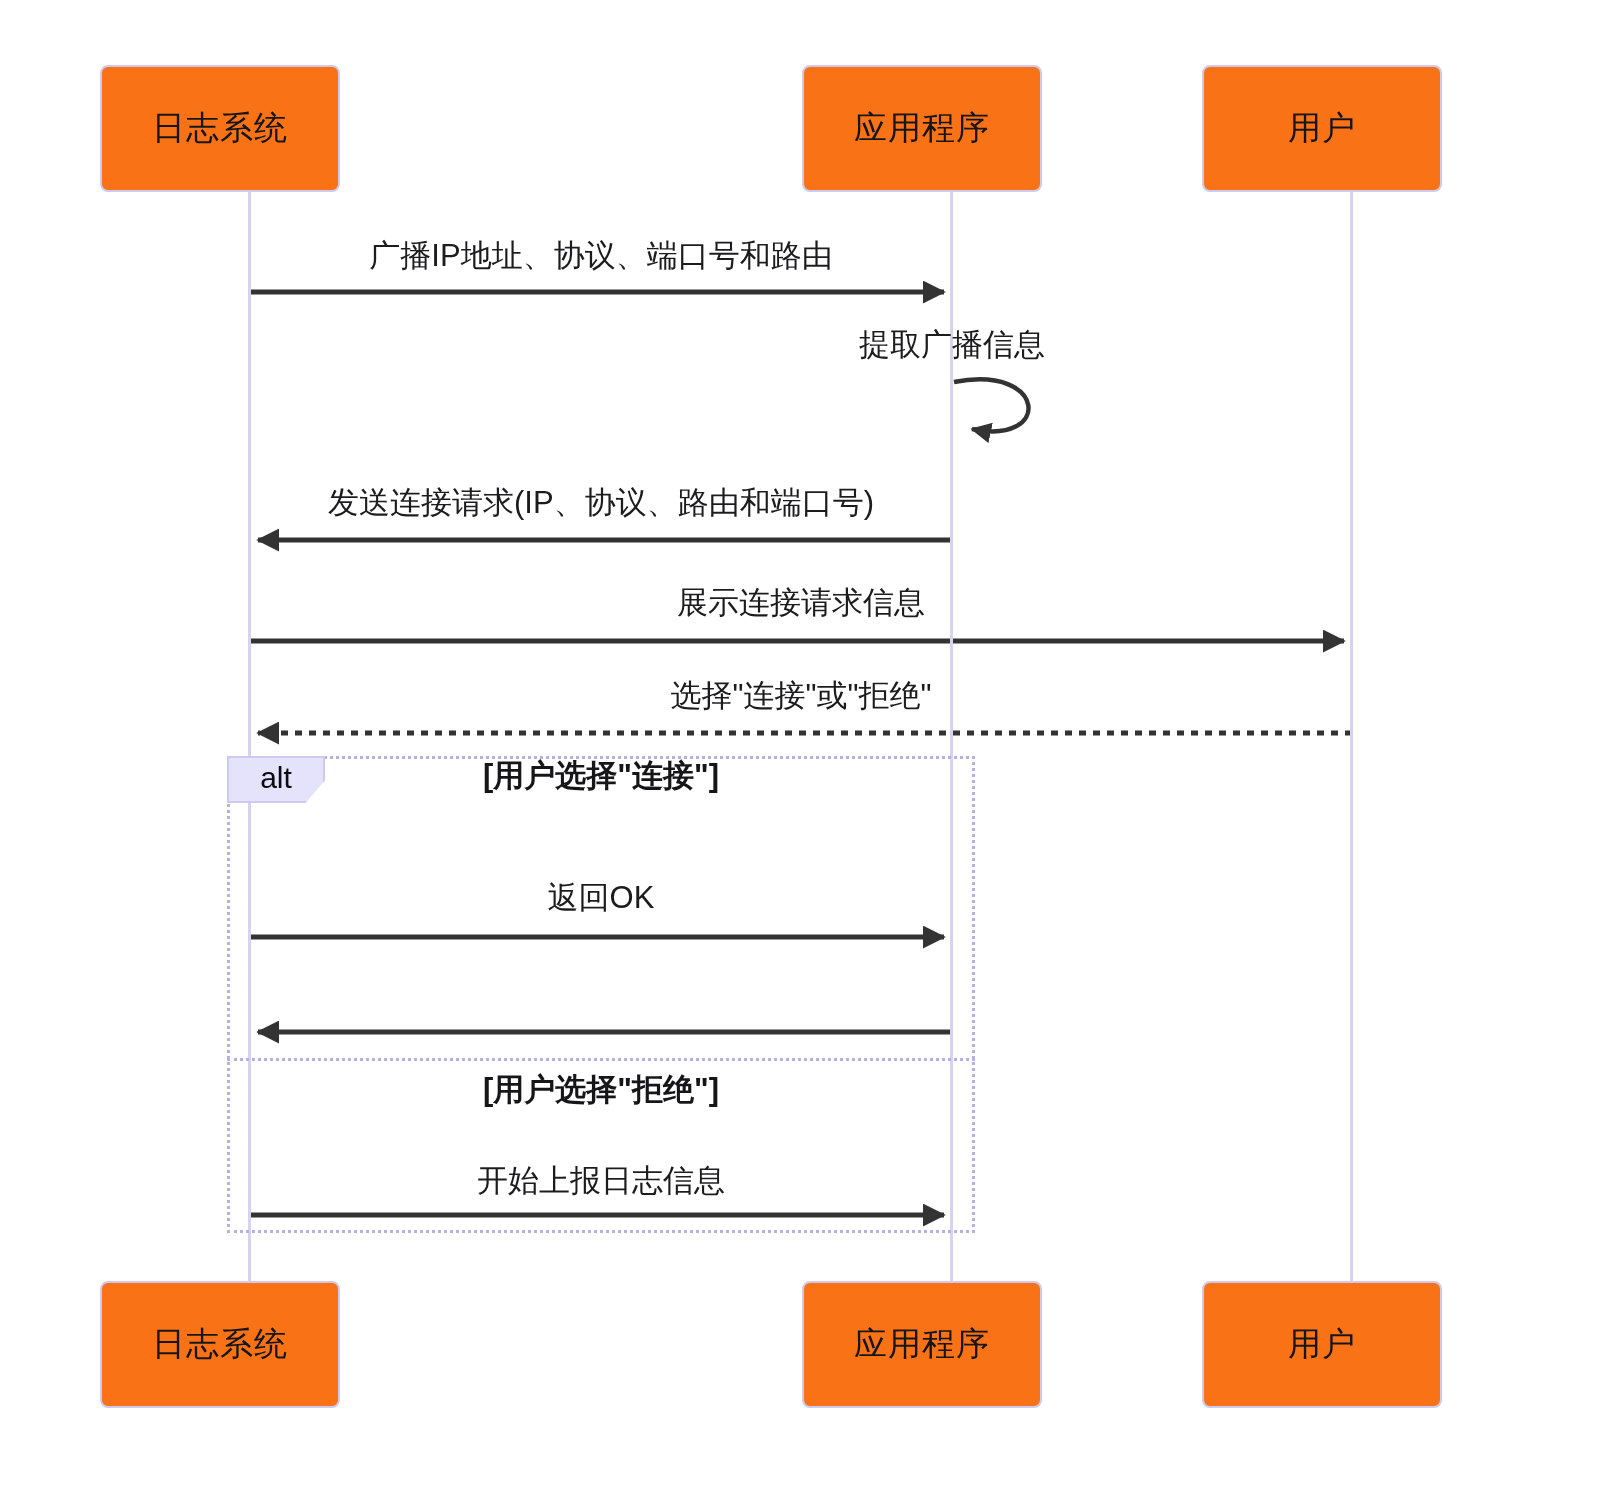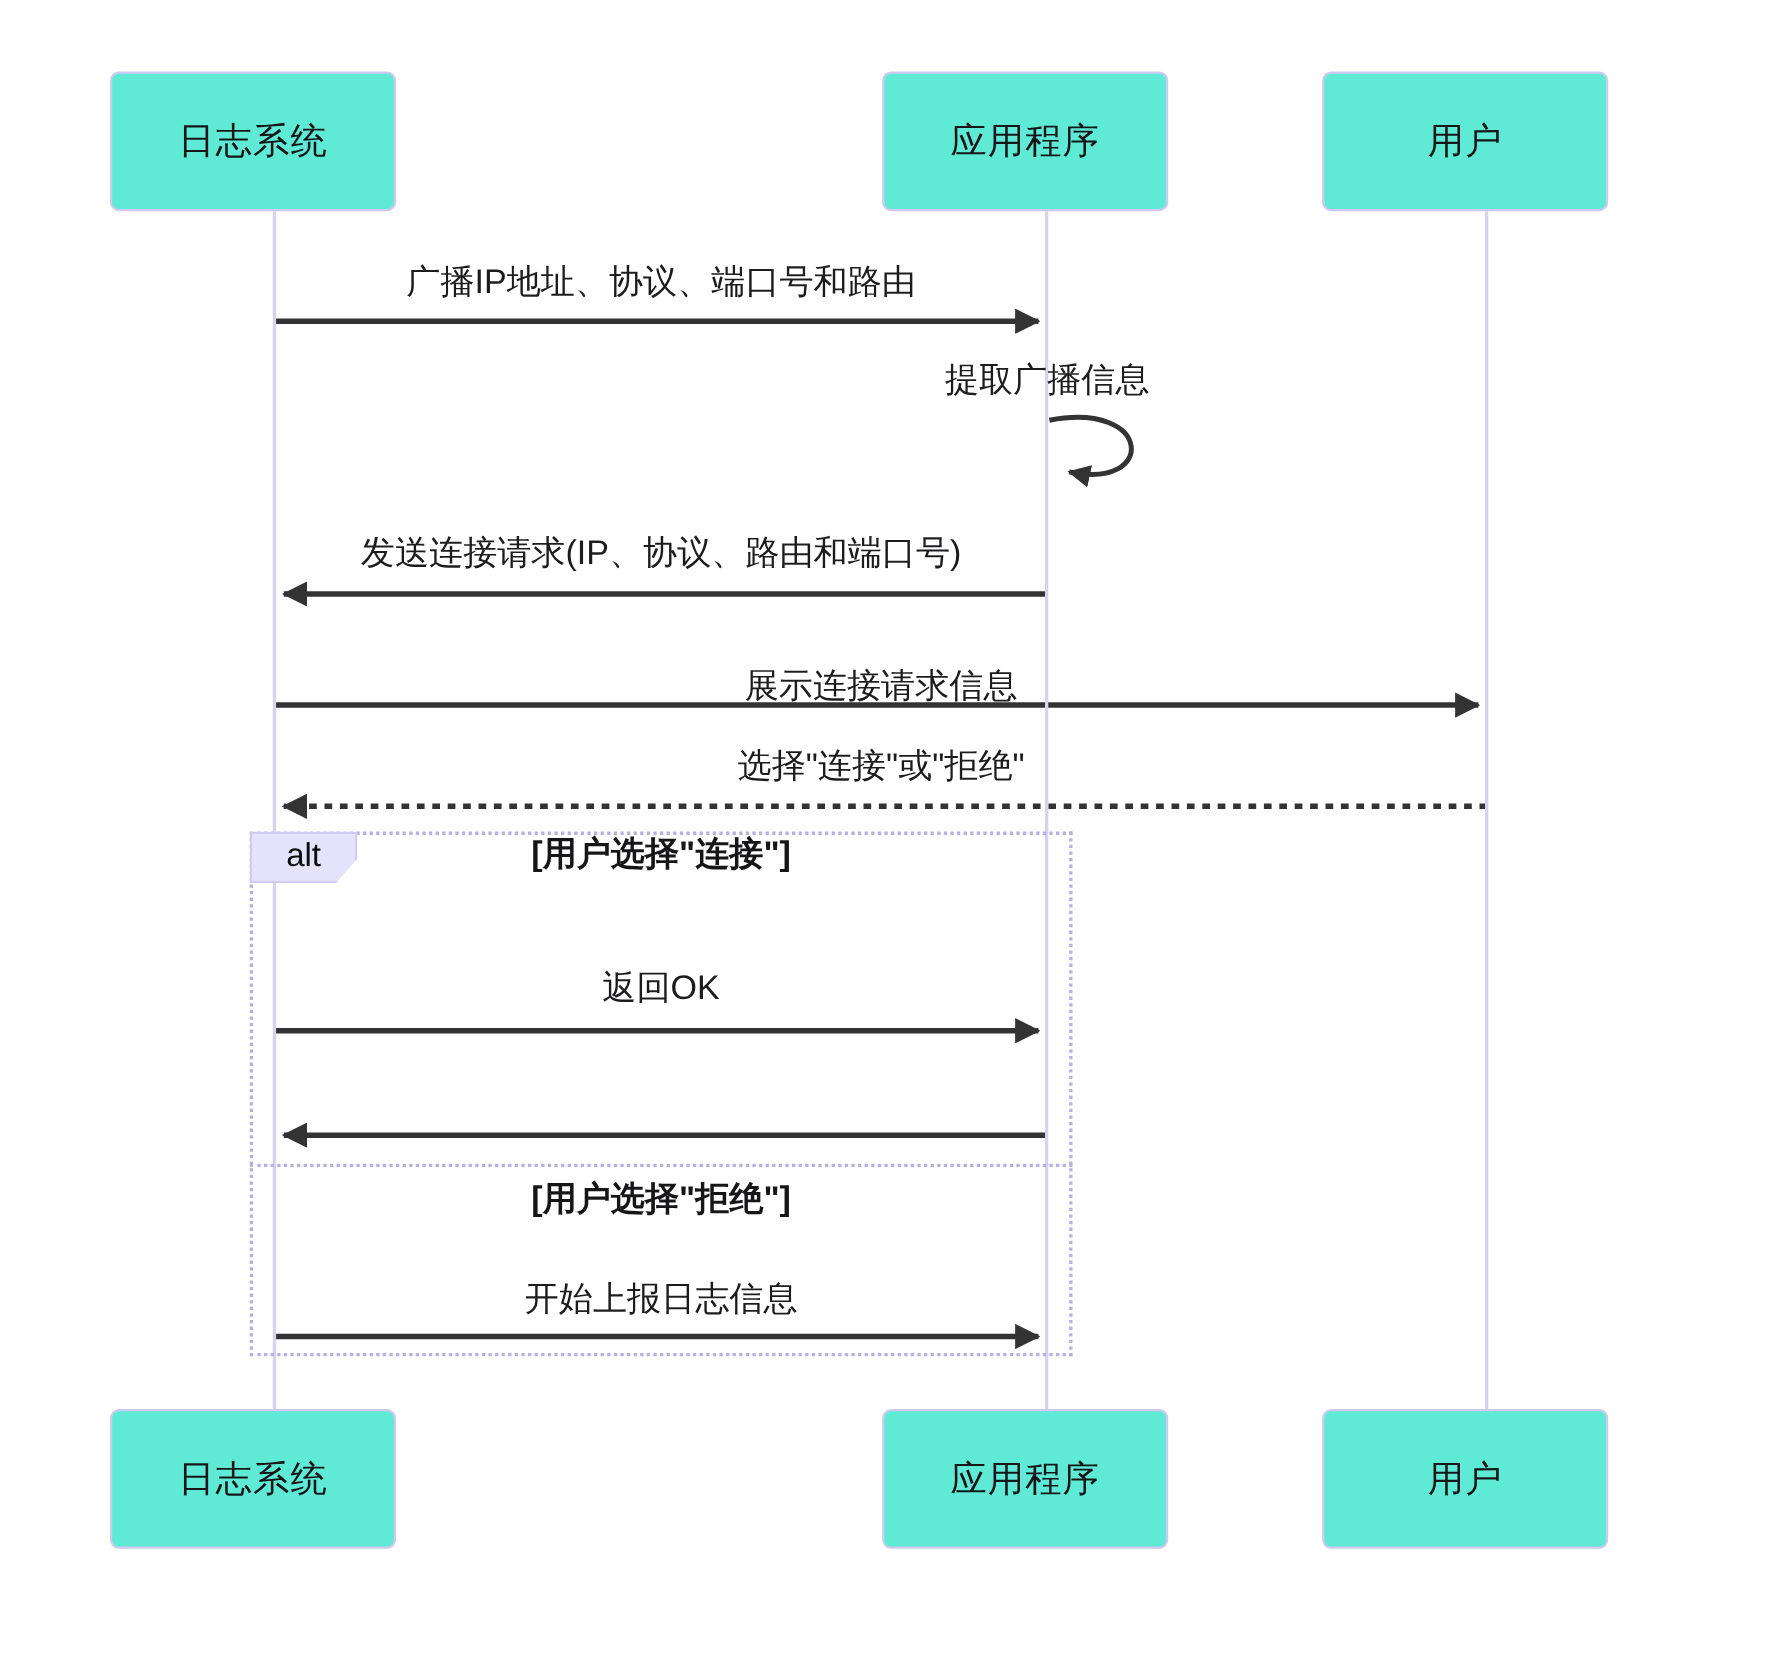--- a/index.html
+++ b/index.html
@@ -10,23 +10,23 @@
     position: relative;
     width: 1608px;
     height: 1504px;
     background: #ffffff;
     overflow: hidden;
   }
 
   
   .actor-box {
     position: absolute;
-    width: 260px;
+    width: 240px;
     height: 127px;
-    background: #5eead4;
+    background: #f97316;
     border: 2px solid #cfc9f0;
     border-radius: 8px;
     display: flex;
     align-items: center;
     justify-content: center;
     font-size: 33px;
     font-weight: 500;
     color: #15151a;
     letter-spacing: 1px;
   }
@@ -178,21 +178,21 @@
   <div class="actor-box actor-bottom actor-1">日志系统</div>
   <div class="actor-box actor-bottom actor-2">应用程序</div>
   <div class="actor-box actor-bottom actor-3">用户</div>
 
   <div class="msg-label" style="left:601px; top:256px;">广播IP地址、协议、端口号和路由</div>
 
   <div class="msg-label" style="left:952px; top:345px;">提取广播信息</div>
 
   <div class="msg-label" style="left:601px; top:503px;">发送连接请求(IP、协议、路由和端口号)</div>
 
-  <div class="msg-label" style="left:801px; top:624px;">展示连接请求信息</div>
+  <div class="msg-label" style="left:801px; top:603px;">展示连接请求信息</div>
 
   <div class="msg-label" style="left:801px; top:696px;">选择"连接"或"拒绝"</div>
 
   <div class="msg-label" style="left:601px; top:898px;">返回OK</div>
 
 
   <div class="msg-label" style="left:601px; top:1181px;">开始上报日志信息</div>
 
 
 </div>

